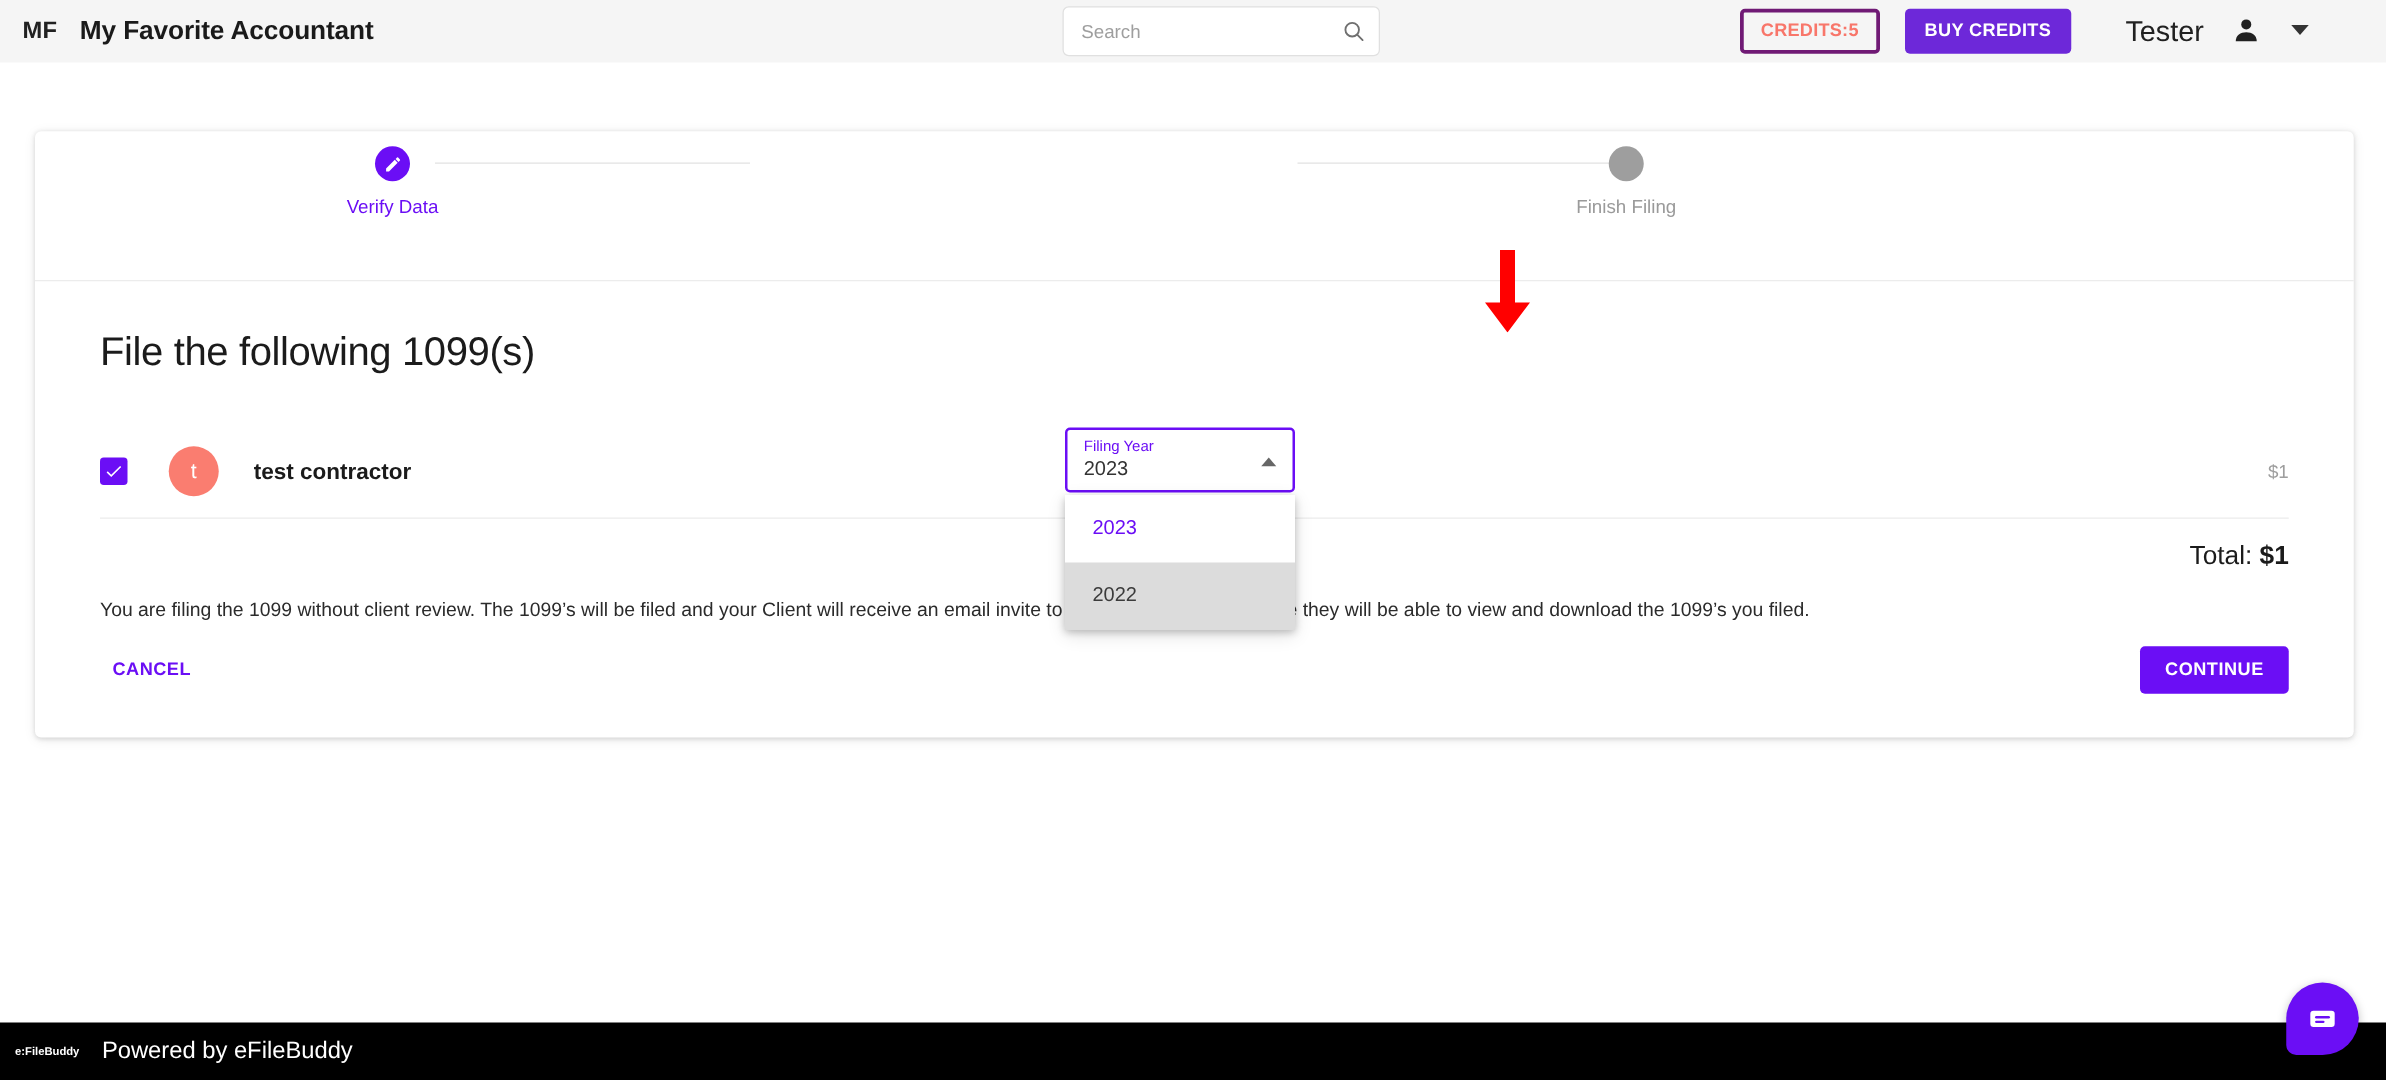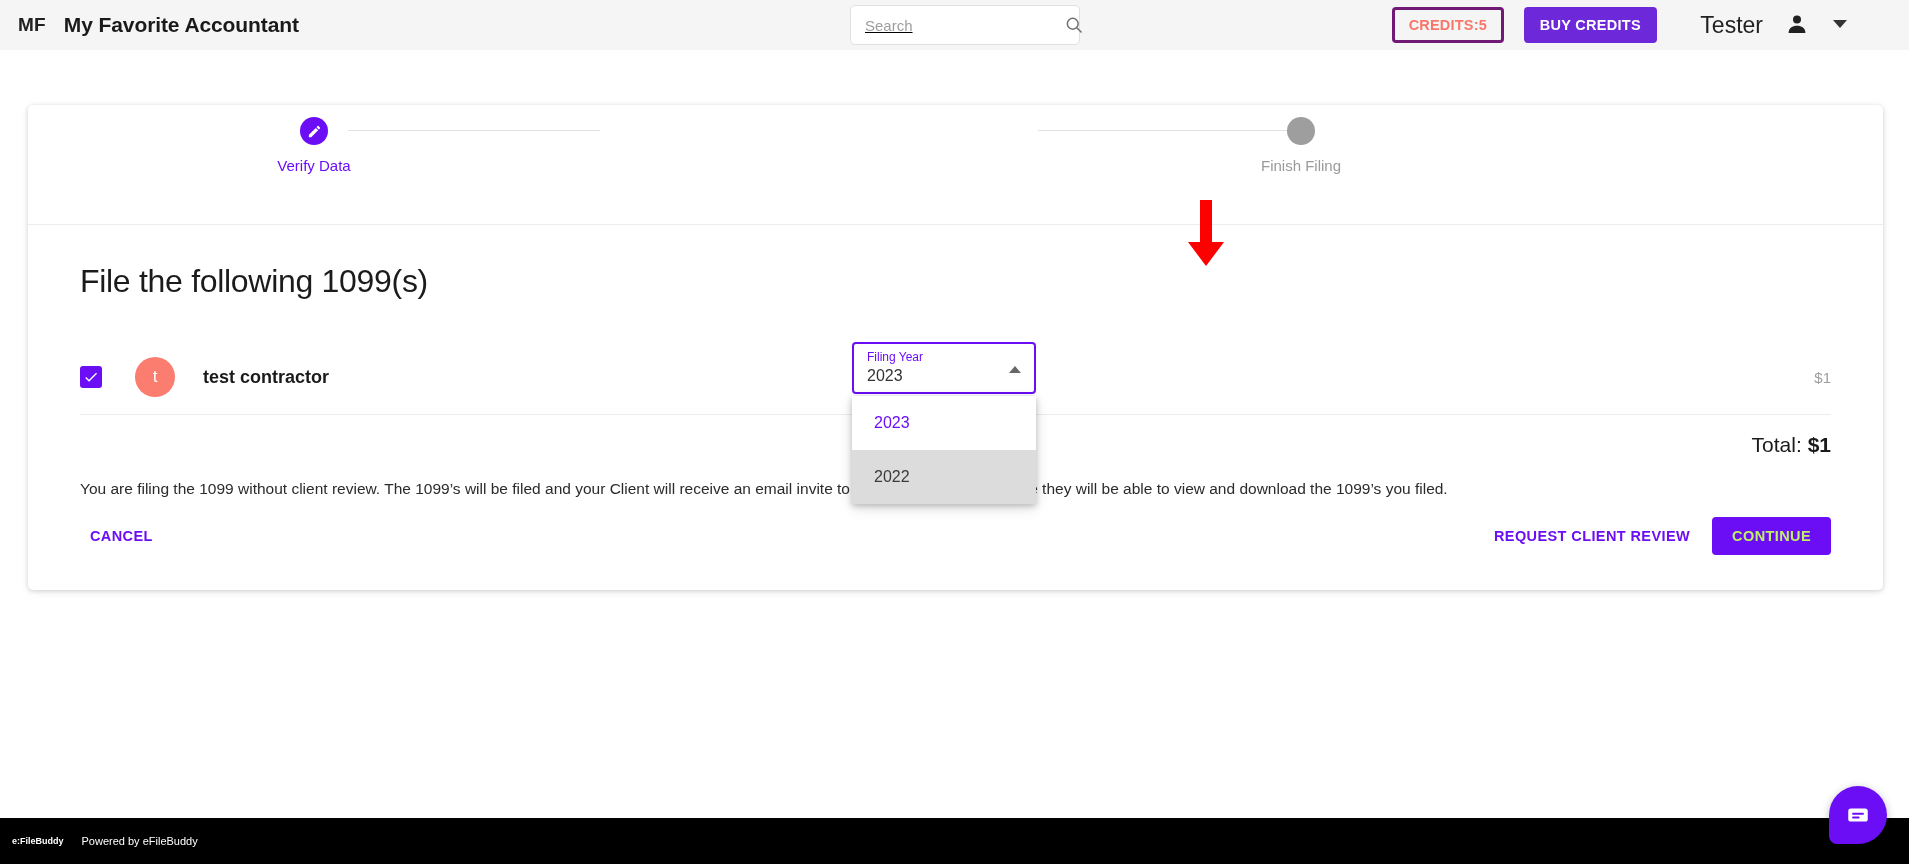--- a/index.html
+++ b/index.html
@@ -34,29 +34,28 @@
     font-size: 21px;
     font-weight: 700;
     color: #1a1a1a;
     letter-spacing: -0.1px;
   }
 
   .search-wrap {
     position: absolute;
     left: 850px;
     top: 5px;
-    width: 230px;
+    width: 254px;
     height: 40px;
     background: #ffffff;
     border: 1px solid #e0e0e0;
     border-radius: 5px;
     display: flex;
     align-items: center;
     padding: 0 10px 0 14px;
-    text-decoration: underline;
   }
   .search-input {
     flex: 1;
     border: none;
     outline: none;
     font-size: 15px;
     font-family: "Liberation Sans", sans-serif;
     color: #555;
     background: transparent;
   }
@@ -314,21 +313,21 @@
     position: absolute;
     right: 0;
     display: flex;
     align-items: center;
     gap: 12px;
   }
   .primary-btn {
     background: #6b0ef5;
     border: none;
     border-radius: 4px;
-    color: #bef264;
+    color: #ffffff;
     font-size: 14.5px;
     font-weight: 700;
     font-family: "Liberation Sans", sans-serif;
     letter-spacing: 0.4px;
     padding: 11px 20px;
     cursor: pointer;
   }
 
   
   .red-arrow {
@@ -352,21 +351,21 @@
     align-items: center;
   }
   .footer-logo {
     margin-left: 12px;
     font-size: 9px;
     color: #ffffff;
     font-weight: 600;
   }
   .footer-text {
     margin-left: 18px;
-    font-size: 11px;
+    font-size: 19px;
     color: #ffffff;
   }
 
   
   .chat-widget {
     position: absolute;
     right: 22px;
     bottom: 20px;
     width: 58px; height: 58px;
     background: #6b0ef5;
@@ -453,21 +452,20 @@
 
     <div class="total-line">
       <span>Total: </span><b>$1</b>
     </div>
 
     <div class="disclaimer">You are filing the 1099 without client review. The 1099’s will be filed and your Client will receive an email invite to their personal portal where they will be able to view and download the 1099’s you filed.</div>
 
     <div class="actions">
       <button class="link-btn">CANCEL</button>
       <div class="actions-right">
-        <button class="link-btn">REQUEST CLIENT REVIEW</button>
         <button class="primary-btn">CONTINUE</button>
       </div>
     </div>
   </div>
 </div>
 
 <svg class="red-arrow" viewBox="0 0 56 66">
   <path d="M22 0 h12 v42 h12 L28 66 L10 42 h12 z" fill="#ff0000"></path>
 </svg>
 

